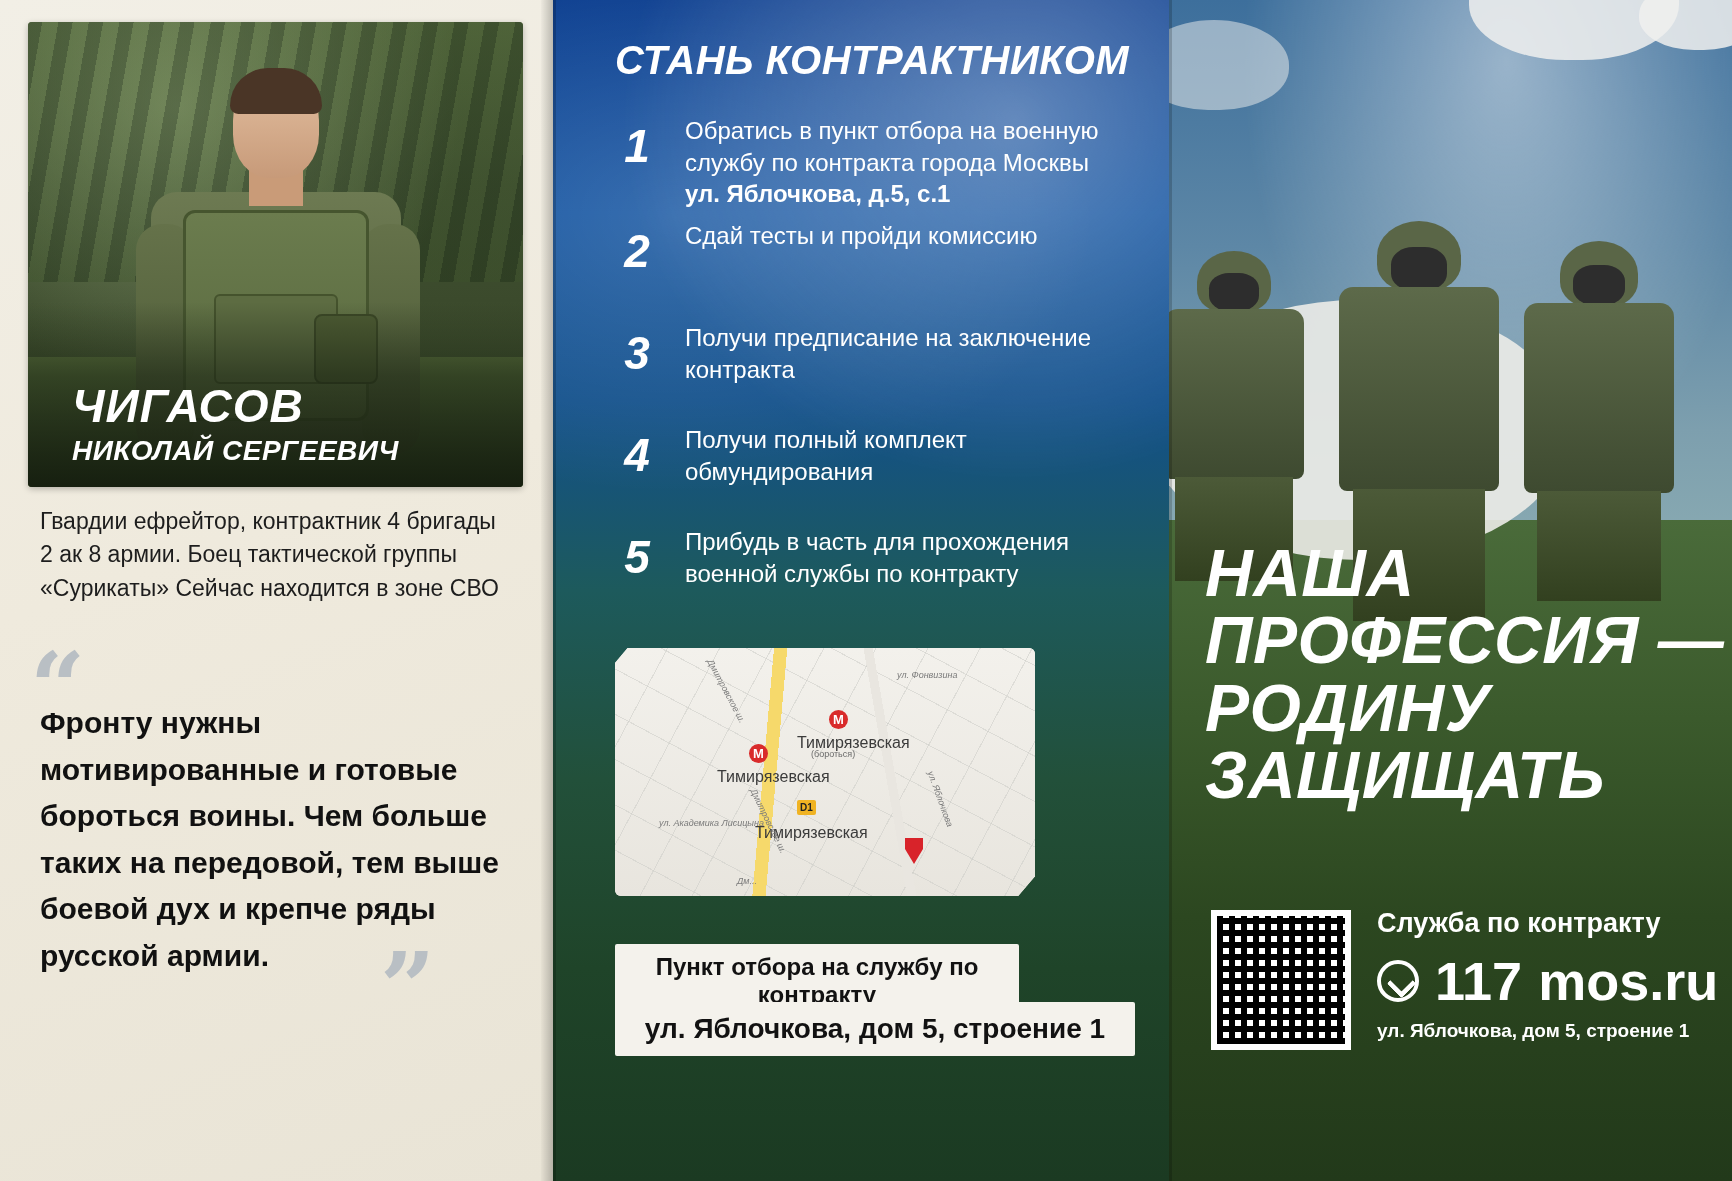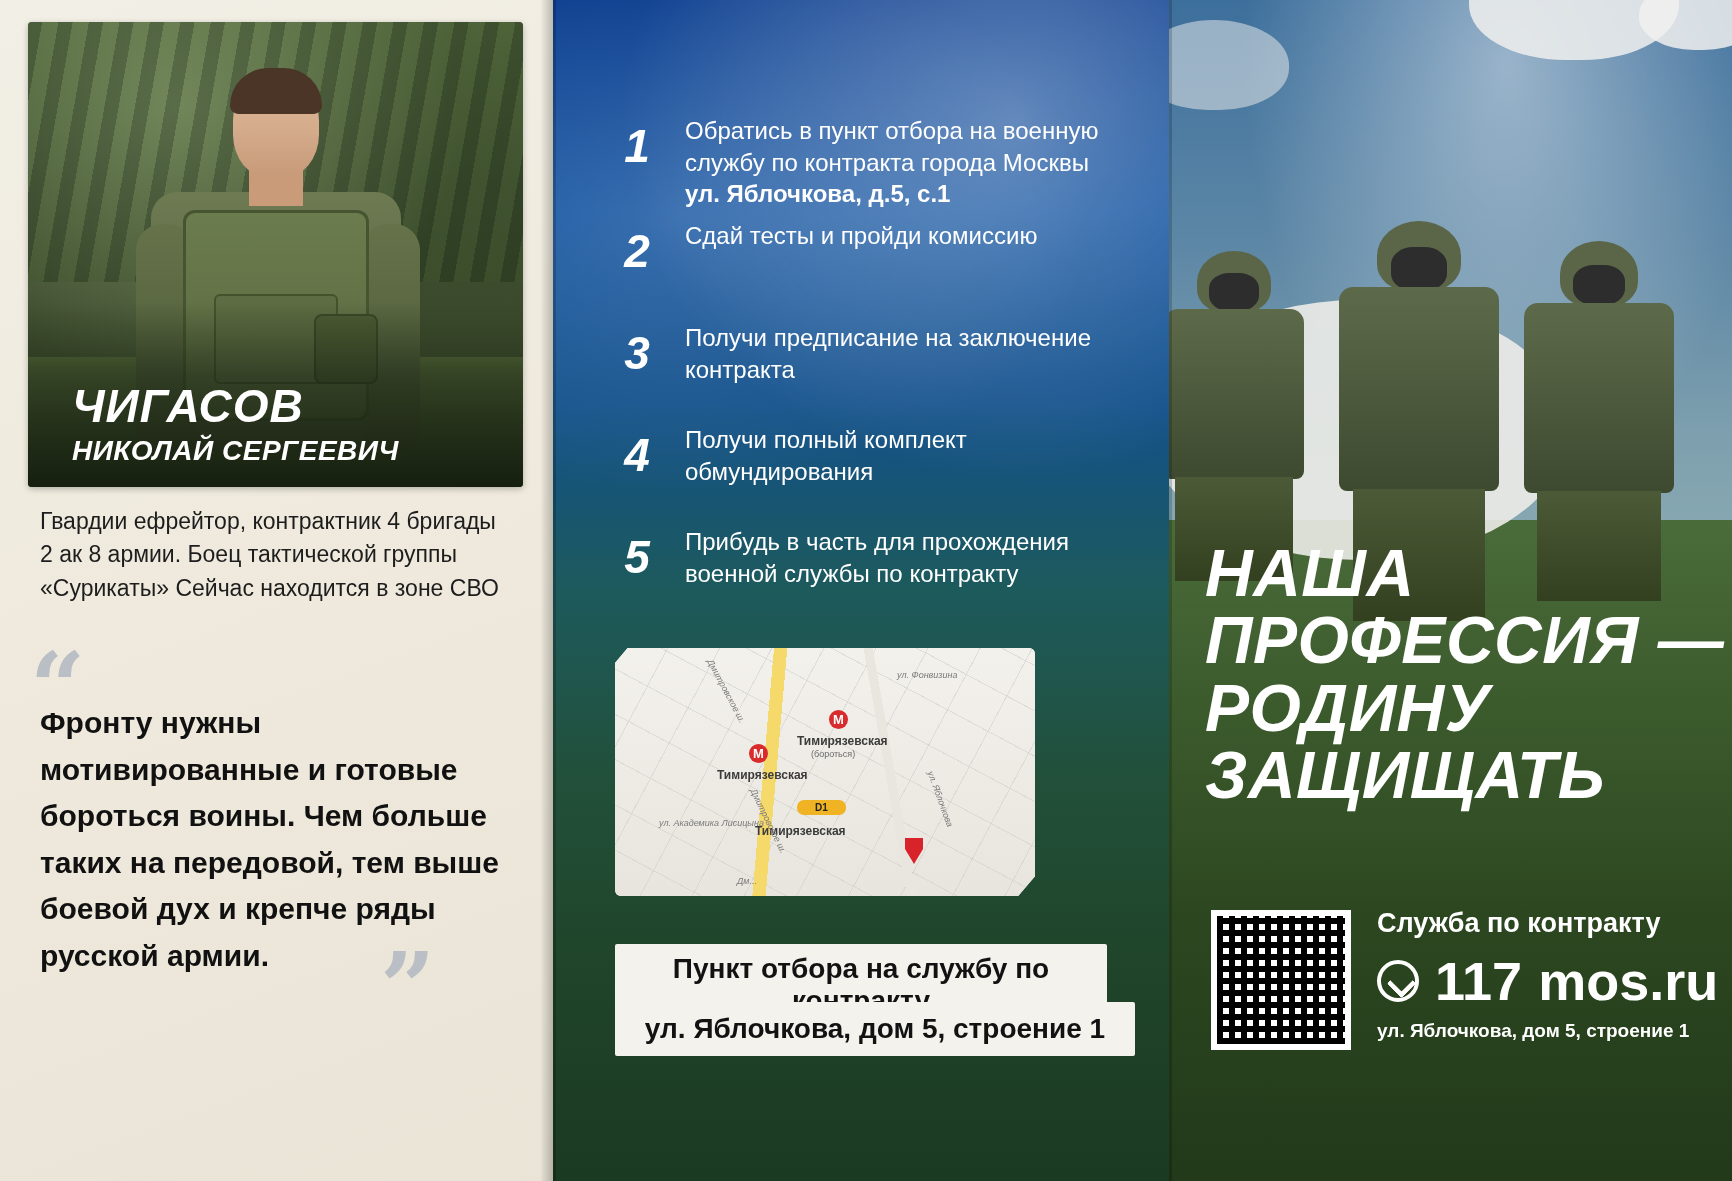--- a/index.html
+++ b/index.html
@@ -74,29 +74,29 @@
   .map-roads{position:absolute;inset:0;
     background:
       linear-gradient(95deg, transparent 36%, #f6d96b 36%, #f6d96b 39%, transparent 39%),
       linear-gradient(80deg, transparent 63%, #e9e6e0 63%, #e9e6e0 65%, transparent 65%),
       repeating-linear-gradient(28deg, rgba(205,205,200,0.55) 0 1px, transparent 1px 40px),
       repeating-linear-gradient(118deg, rgba(205,205,200,0.55) 0 1px, transparent 1px 46px),
       linear-gradient(180deg,#f3f1ec,#e8e5de);}
   .metro-dot{position:absolute;width:19px;height:19px;border-radius:50%;background:#d92b2b;color:#fff;font-size:13px;
     font-weight:bold;text-align:center;line-height:19px;}
   .map-label{position:absolute;color:#3b3b3b;font-size:11px;}
-  .map-label.big{font-size:12px;font-weight:bold;}
+  .map-label.big{font-size:16px;font-weight:normal;}
   .map-label.small{font-size:9px;color:#6a6a6a;}
-  .d1-badge{position:absolute;background:#f0b323;color:#222;font-size:10px;font-weight:bold;border-radius:7px;padding:2px 18px;}
+  .d1-badge{position:absolute;background:#f0b323;color:#222;font-size:10px;font-weight:bold;border-radius:2px;padding:2px 3px;}
   .map-pin{position:absolute;width:18px;height:26px;background:#d8232a;
     clip-path:polygon(50% 100%,0 42%,0 0,100% 0,100% 42%);}
   .map-street{position:absolute;color:#7a7a7a;font-size:9px;font-style:italic;}
 
-  .addr-line1{position:absolute;left:62px;top:944px;width:492px;background:#f4f2ec;color:#121212;
-    font-size:28px;font-weight:bold;text-align:center;padding:9px 0;border-radius:2px;}
+  .addr-line1{position:absolute;left:62px;top:944px;width:404px;background:#f4f2ec;color:#121212;
+    font-size:24px;font-weight:bold;text-align:center;padding:9px 0;border-radius:2px;}
   .addr-line2{position:absolute;left:62px;top:1002px;width:520px;background:#f4f2ec;color:#121212;
     font-size:28px;font-weight:bold;text-align:center;padding:11px 0;border-radius:2px;}
 
   
   .right-panel{position:absolute;left:1169px;top:0;width:563px;height:1181px;overflow:hidden;
     background:linear-gradient(180deg,#254a78 0%, #2c5c86 22%, #2d5f6a 42%, #2b5236 60%, #24401f 78%, #1b3317 100%);}
   .r-sky{position:absolute;left:0;top:0;width:100%;height:52%;
     background:radial-gradient(ellipse at 60% 10%, rgba(255,255,255,0.45), rgba(255,255,255,0) 55%),
                linear-gradient(180deg,#3d6f9c 0%, #5d87a6 40%, #7d9fae 70%, #8fb0b4 100%);}
   .chute{position:absolute;border-radius:50% 50% 46% 46%;background:rgba(240,240,238,0.85);}
@@ -164,20 +164,21 @@
     <div class="bio">Гвардии ефрейтор, контрактник 4 бригады 2 ак 8 армии. Боец тактической группы «Сурикаты» Сейчас находится в зоне СВО</div>
 
     <div class="quote-mark quote-open">“</div>
     <div class="quote-text">Фронту нужны мотивированные и готовые бороться воины. Чем больше таких на передовой, тем выше боевой дух и крепче ряды русской армии.</div>
     <div class="quote-mark quote-close">”</div>
   </div>
 
   <div class="mid-panel">
     <div class="mid-clouds"></div>
 
+    <div class="mid-title">СТАНЬ КОНТРАКТНИКОМ</div>
 
     <div class="steps">
       <div class="step">
         <div class="step-num">1</div>
         <div class="step-text">
           <span>Обратись в пункт отбора на военную службу по контракта города Москвы</span><br>
           <b>ул. Яблочкова, д.5, с.1</b>
         </div>
       </div>
       <div class="step">

